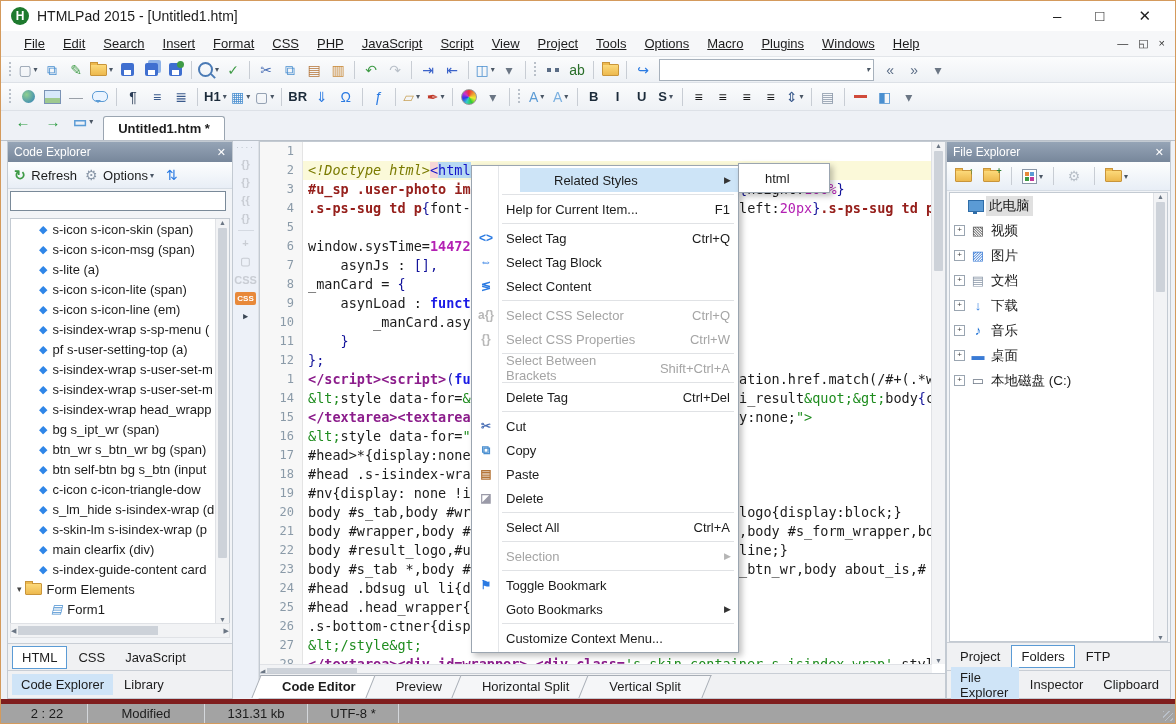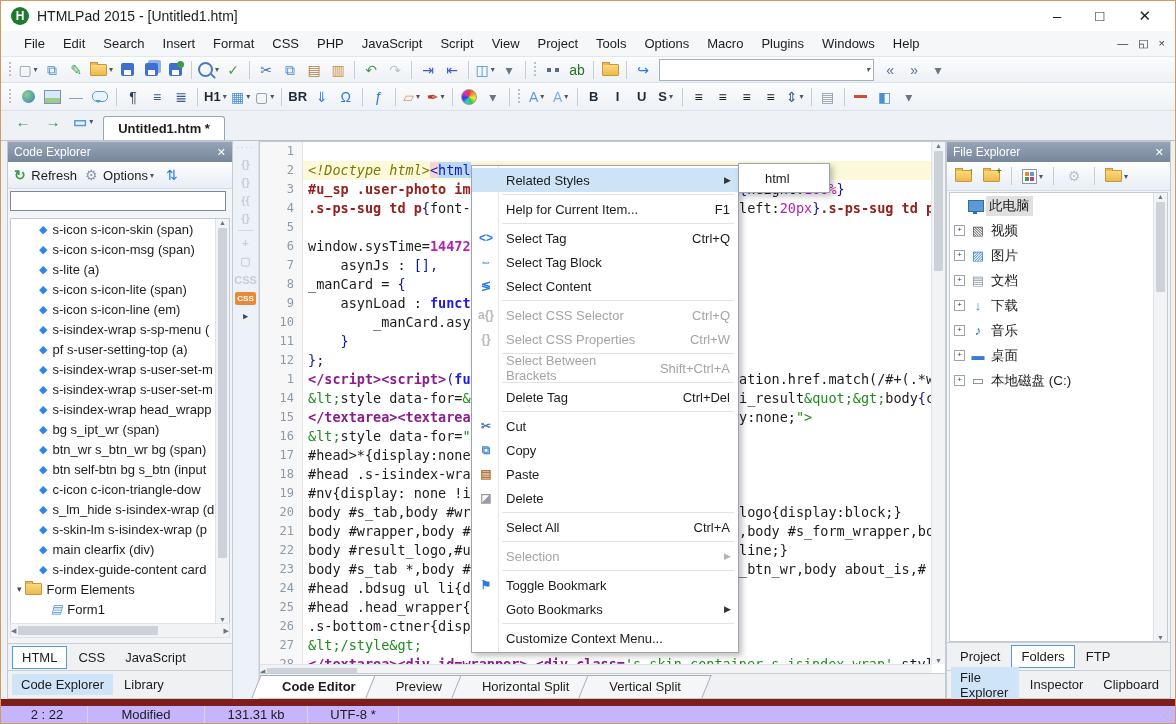--- a/index.html
+++ b/index.html
@@ -5,21 +5,21 @@
   html,body{margin:0;padding:0;background:#c8c8c8;font-family:"Liberation Sans",sans-serif;}
   .window{position:relative;width:1176px;height:724px;background:#eef1f6;border:1px solid #d49a5c;box-sizing:border-box;font-size:13px;color:#1c1c1c;overflow:hidden;}
   .abs{position:absolute;box-sizing:border-box;}
   
   .titlebar{left:0;top:0;right:0;height:30px;background:#fff;display:flex;align-items:center;padding-left:10px;gap:8px;}
   .applogo{width:18px;height:18px;border-radius:50%;background:#1e7a2e;color:#fff;font-weight:bold;font-size:12px;display:flex;align-items:center;justify-content:center;}
   .title-text{font-size:14px;}
   .wctrl{margin-left:auto;display:flex;gap:34px;padding-right:24px;font-size:15px;color:#222;}
   .wctrl span{cursor:default;}
   .menubar{left:0;top:30px;right:0;height:26px;background:#f6f7f9;display:flex;align-items:center;padding-left:14px;gap:2px;border-bottom:1px solid #e3e6ea;}
-  .mitem{padding:3px 9px;}
+  .mitem{padding:3px 9px;text-decoration:underline;}
   .mdictrl{margin-left:auto;display:flex;gap:10px;padding-right:10px;font-size:11px;color:#333;}
   
   .tb{left:0;right:0;background:linear-gradient(#fbfcfd,#eef1f5);display:flex;align-items:center;padding-left:4px;border-bottom:1px solid #dde1e7;}
   .tb1{top:56px;height:26px;}
   .tb2{top:82px;height:28px;}
   .grip{width:5px;height:16px;margin:0 3px;background:repeating-linear-gradient(#b9c0c9 0 2px,transparent 2px 4px);background-size:2px 100%;background-repeat:no-repeat;background-position:1px 0;}
   .tbtn{display:inline-flex;align-items:center;justify-content:center;min-width:20px;height:22px;margin:0 1px;gap:1px;padding:0 1px;border-radius:2px;}
   .tbtn .gl{font-style:normal;font-size:14px;line-height:1;}
   .tbtn .txt{font-style:normal;font-size:13px;font-weight:bold;color:#1c2b3a;}
   .tbtn .dd{font-style:normal;font-size:8px;color:#4a5664;margin-left:1px;}
@@ -113,28 +113,28 @@
   .expander{width:9px;height:9px;border:1px solid #9aa5b1;background:#fff;font-size:8px;line-height:7px;text-align:center;color:#444;margin-right:5px;}
   .ftico{font-style:normal;font-size:13px;margin-right:5px;width:16px;text-align:center;}
   .ftlabel.selected{background:#e0e0e0;padding:1px 3px;}
   
   .ctxmenu{left:470px;top:164px;width:268px;background:#fff;border:1px solid #9ba5b0;box-shadow:3px 3px 6px rgba(0,0,0,.25);padding:2px 0;z-index:50;}
   .ctxmenu::before{content:"";position:absolute;left:26px;top:0;bottom:0;width:1px;background:#e4e6e9;}
   .ci{position:relative;height:24px;display:flex;align-items:center;padding-left:34px;padding-right:8px;font-size:13px;}
   .ci .ic{position:absolute;left:4px;width:20px;text-align:center;font-style:normal;font-size:12px;font-weight:bold;}
   .ci .sc{margin-left:auto;padding-left:18px;font-size:13px;}
   .ci .sub{position:absolute;right:7px;font-size:9px;color:#333;}
-  .ci.hi{background:#cde4f7;}
+  .ci.hi{background:#cde4f7;margin-left:48px;}
   .ci.dis{color:#a5a5a5;}
   .ci.dis .sub{color:#b5b5b5;}
   .csep{height:1px;background:#e0e2e5;margin:2px 4px 2px 30px;}
   .submenu{left:737px;top:162px;width:92px;height:30px;background:#fff;border:1px solid #9ba5b0;box-shadow:3px 3px 6px rgba(0,0,0,.25);z-index:60;display:flex;align-items:center;}
   .submenu .ci{height:24px;width:100%;padding-left:26px;}
   
-  .statusbar{left:0;right:0;bottom:0;height:24px;background:#c4b5fd;border-top:7px solid #7f1d1d;display:flex;align-items:flex-end;font-size:13px;}
+  .statusbar{left:0;right:0;bottom:0;height:24px;background:#a3a3a3;border-top:5px solid #7f1d1d;display:flex;align-items:flex-end;font-size:13px;}
   .scell{height:100%;display:flex;align-items:center;justify-content:center;border-right:1px solid #d4d7db;padding:0 8px;}
   .sgrip{position:absolute;right:2px;bottom:2px;width:10px;height:10px;background:repeating-linear-gradient(135deg,#b9c0c9 0 1px,transparent 1px 4px);}
 </style>
 </head>
 <body>
 
 <div class="window">
 
   <div class="abs titlebar">
     <span class="applogo">H</span>

